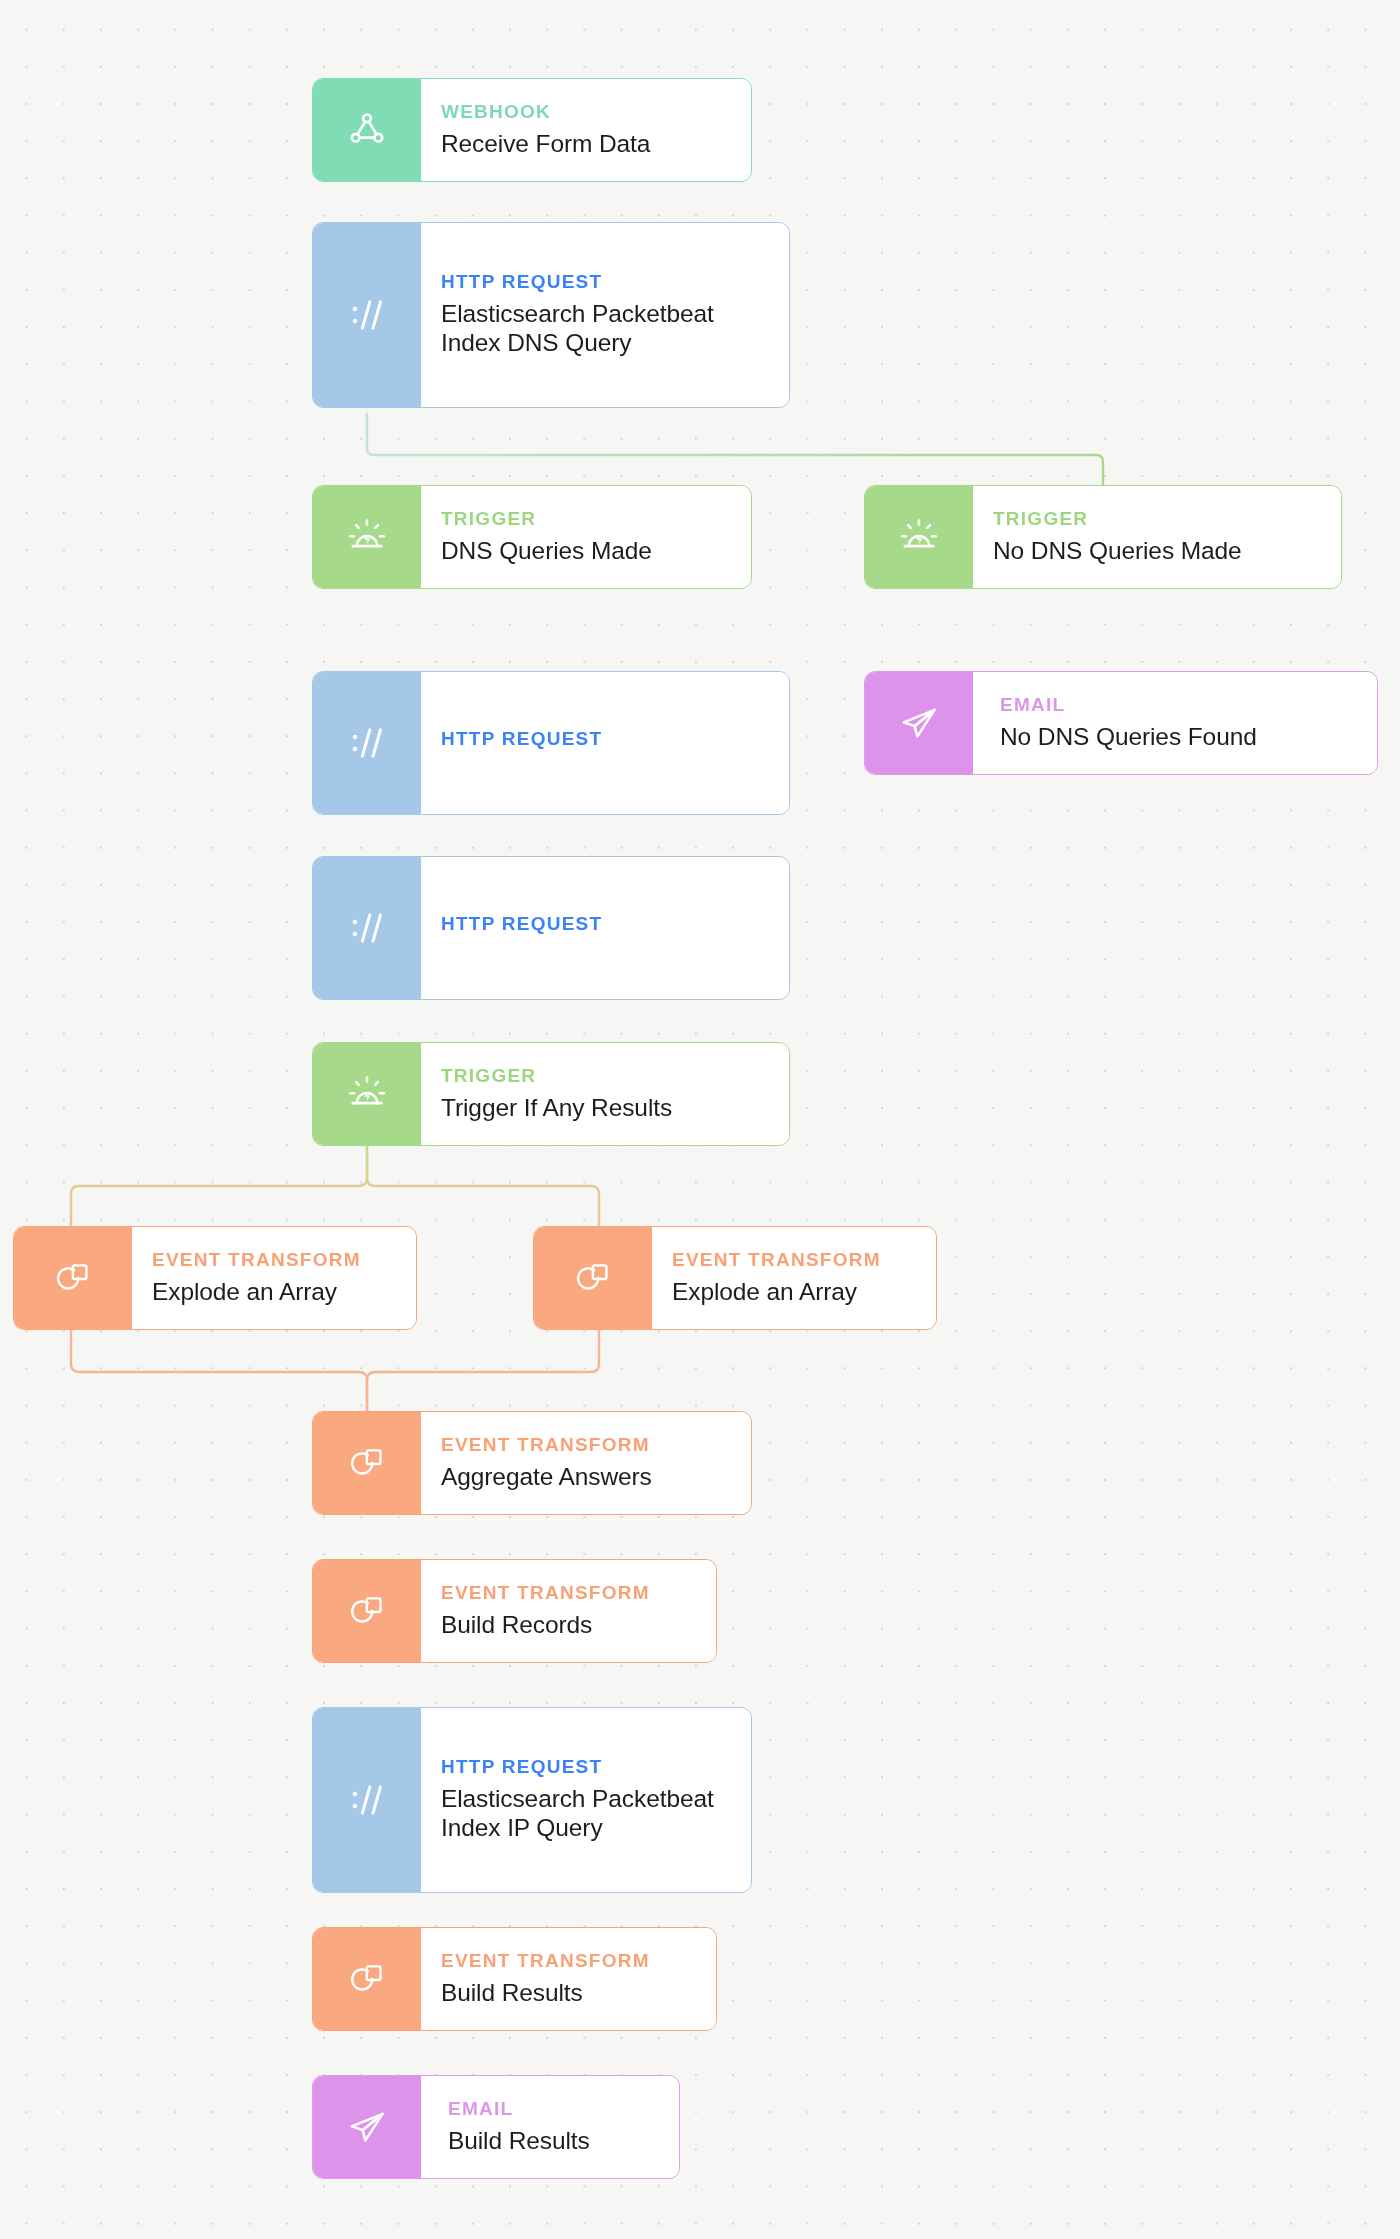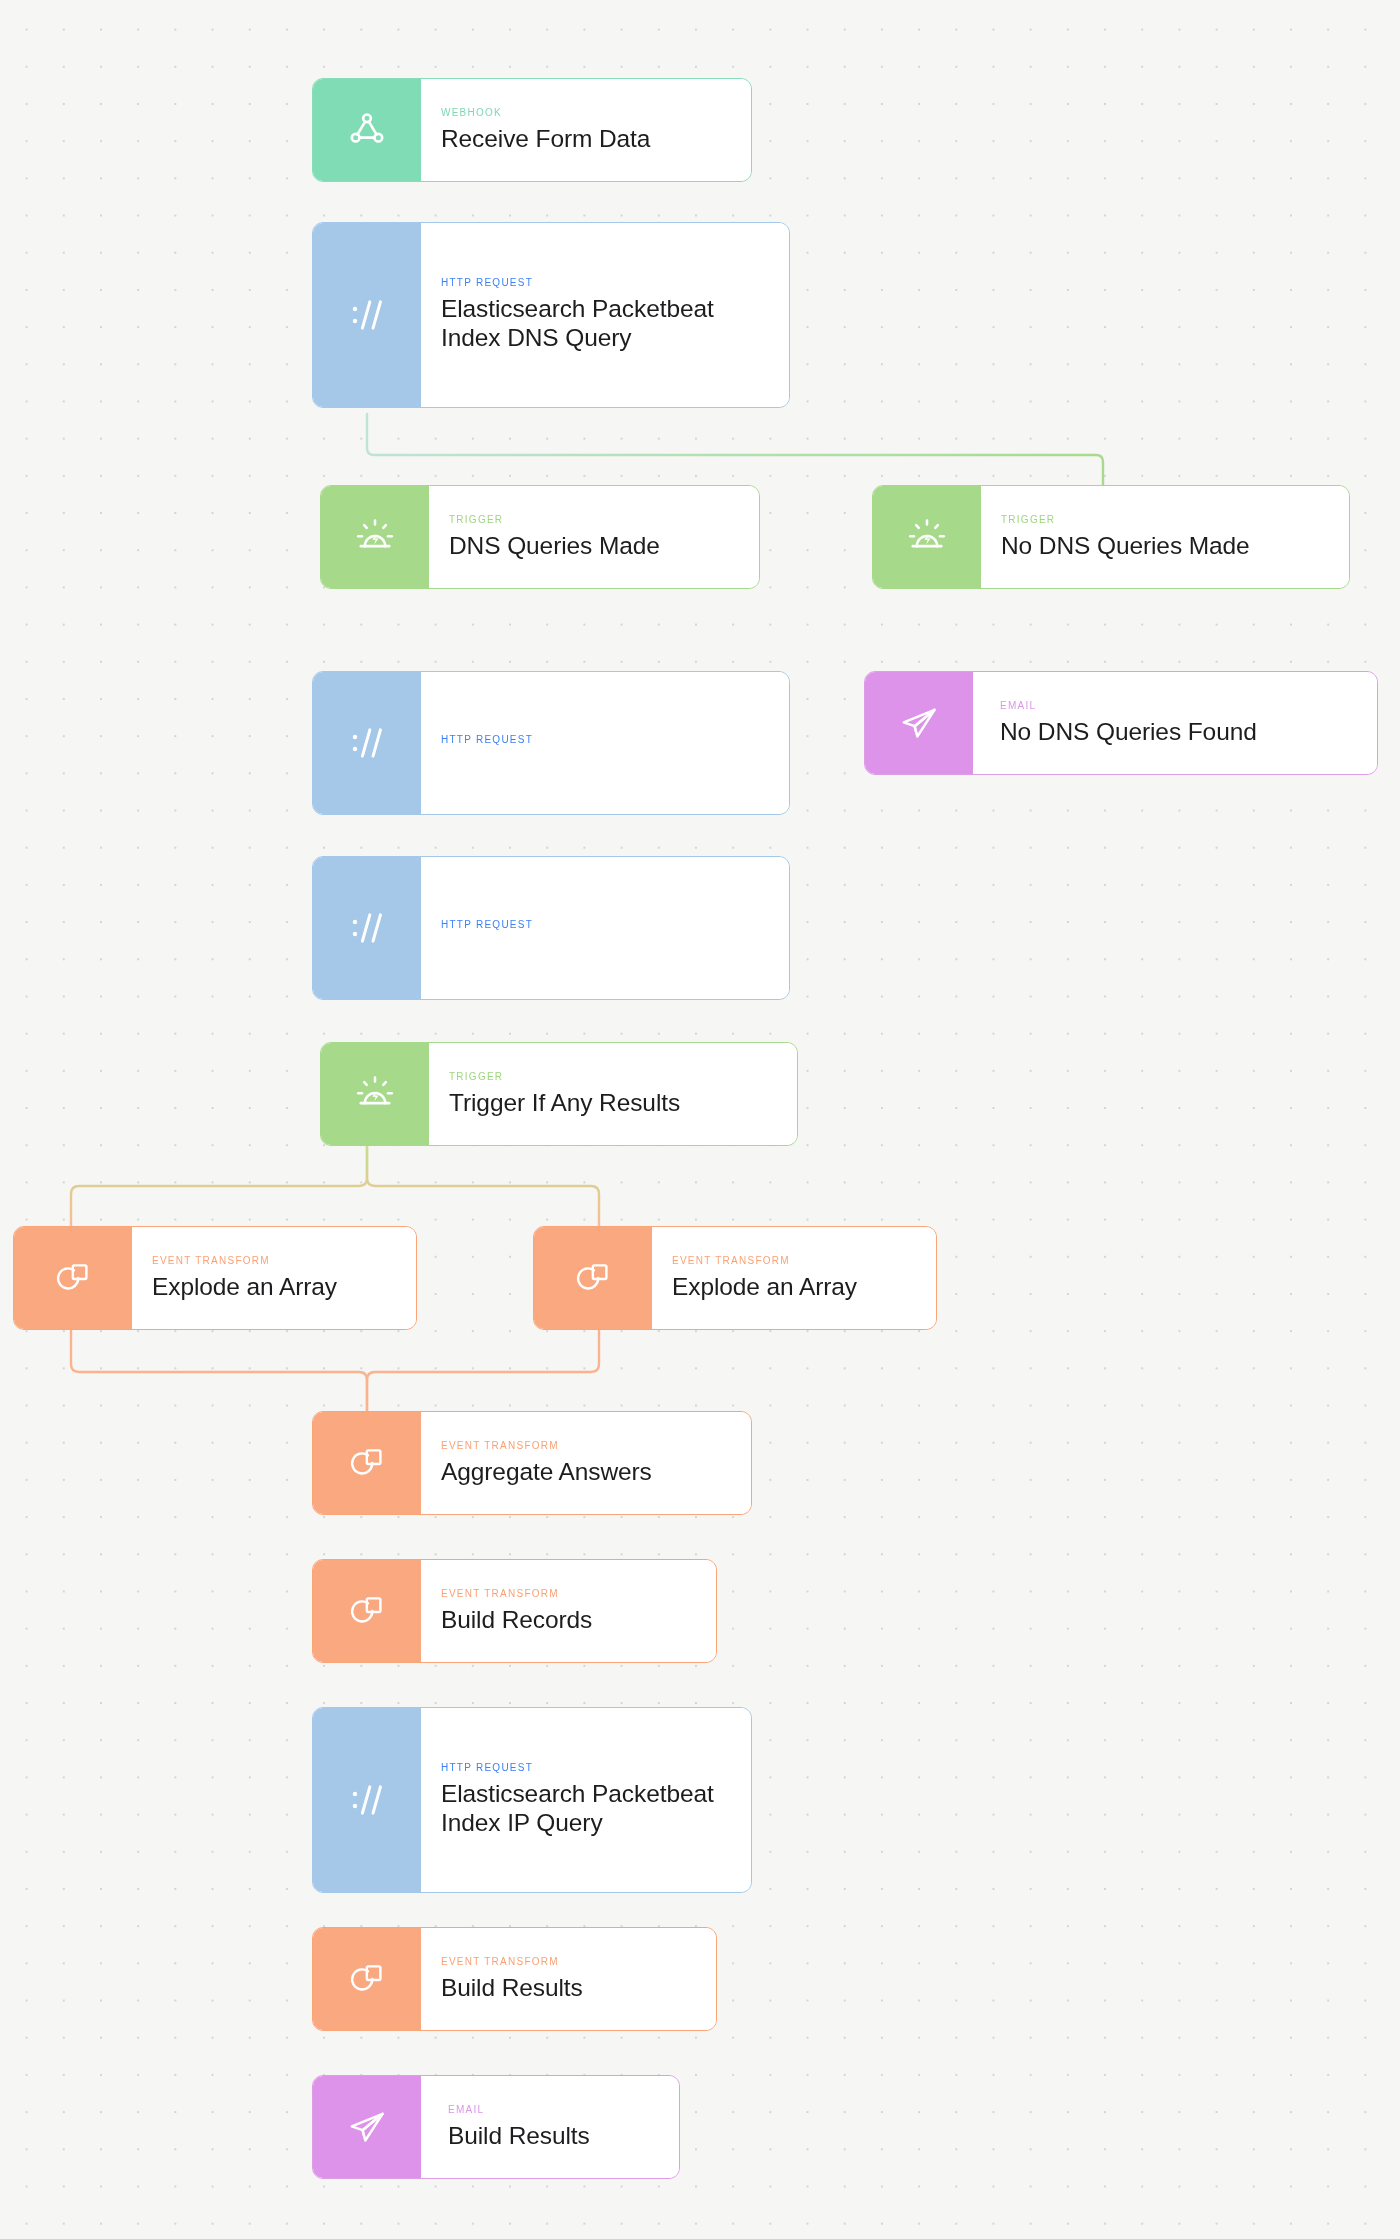--- a/index.html
+++ b/index.html
@@ -51,22 +51,22 @@
   .node .body {
     flex: 1 1 auto;
     display: flex;
     flex-direction: column;
     justify-content: center;
     padding: 0 16px 0 20px;
     background: #fff;
   }
 
   .node .kind {
-    font-size: 10px;
-    font-weight: normal;
+    font-size: 19px;
+    font-weight: bold;
     letter-spacing: 1.25px;
     line-height: 1.1;
     margin-bottom: 7px;
     white-space: nowrap;
   }
 
   .node .title {
     font-size: 24.5px;
     font-weight: 400;
     color: #1d1d1f;
@@ -76,21 +76,21 @@
 
   
   .t-webhook            { border-color: #86ddb8; }
   .t-webhook .iconpane  { background: #7fdcb4; }
   .t-webhook .kind      { color: #7fd8b2; }
 
   .t-http               { border-color: #a5c8e8; }
   .t-http .iconpane     { background: #a5c8e8; }
   .t-http .kind         { color: #3b82f6; }
 
-  .t-trigger            { border-color: #a6d98a; margin-left: 8px; }
+  .t-trigger            { border-color: #a6d98a; }
   .t-trigger .iconpane  { background: #a6d98a; }
   .t-trigger .kind      { color: #9ed67f; }
 
   .t-email              { border-color: #dd9ee6; gap: 7px; }
   .t-email .iconpane    { background: #dd93ea; }
   .t-email .kind        { color: #dc96e8; }
 
   .t-transform          { border-color: #f9a578; }
   .t-transform .iconpane{ background: #f9a87f; }
   .t-transform .kind    { color: #f9a174; }

